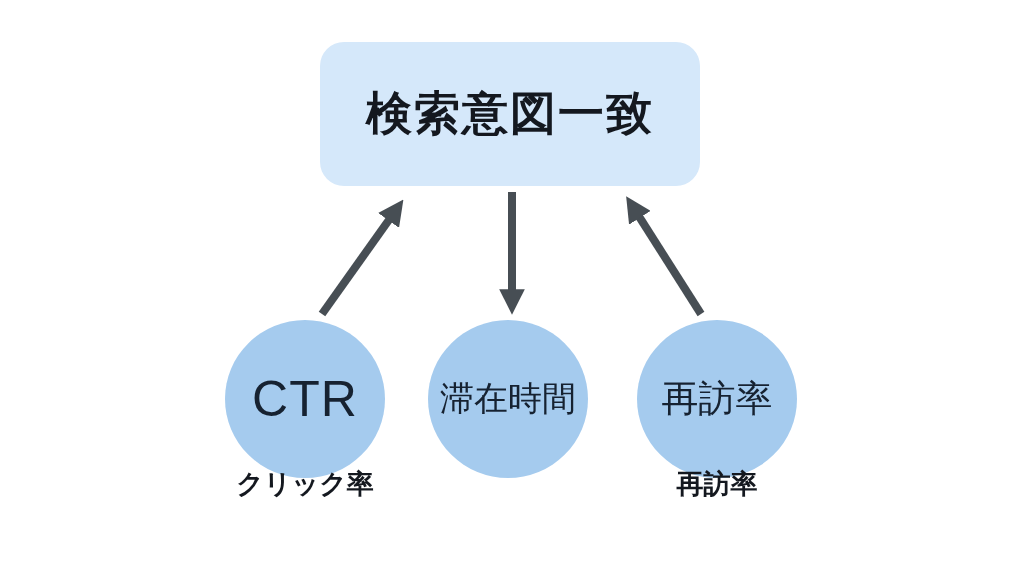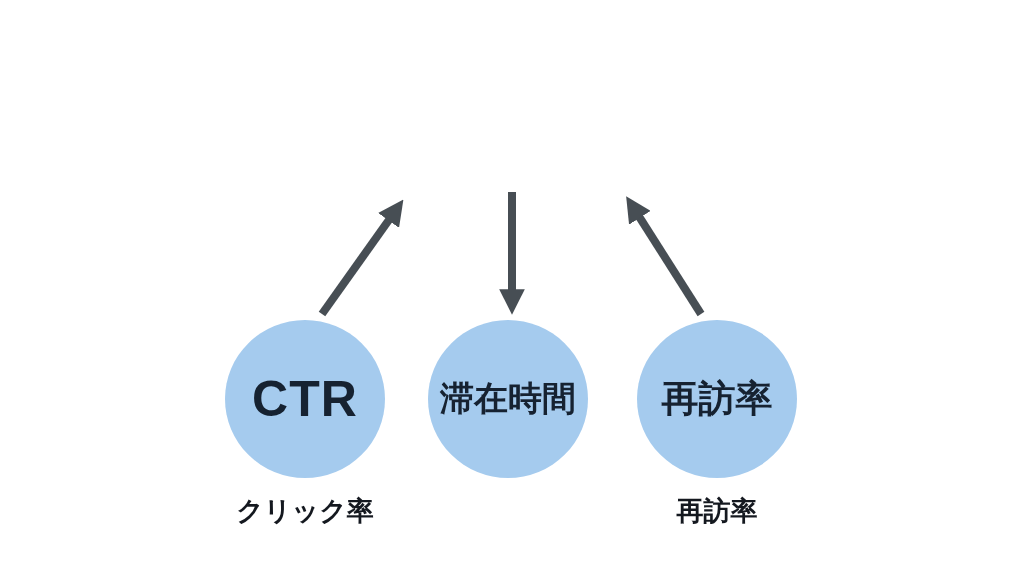--- a/index.html
+++ b/index.html
@@ -49,30 +49,30 @@
     background: var(--circle-fill, #a5cbee);
     border-radius: 50%;
     display: flex;
     align-items: center;
     justify-content: center;
   }
   .circle-ctr     { left: 225px; }
   .circle-dwell   { left: 428px; }
   .circle-revisit { left: 637px; }
   .node-label {
-    font-weight: bold;
+    font-weight: normal;
     color: var(--node-text, #162231);
     white-space: nowrap;
   }
   .label-ctr     { font-size: 50px; letter-spacing: 1px; }
   .label-dwell   { font-size: 34px; }
   .label-revisit { font-size: 37px; }
   .sub-label {
     position: absolute;
-    top: 493px;
+    top: 466px;
     width: 200px;
     text-align: center;
     font-size: 27px;
     font-weight: bold;
     color: var(--text-dark, #14181f);
     white-space: nowrap;
   }
   .sub-ctr     { left: 205px; }
   .sub-revisit { left: 617px; }
 </style>
@@ -85,20 +85,23 @@
     <defs>
       <marker id="ah" viewBox="0 0 10 10" refX="5" refY="5" markerWidth="3.2" markerHeight="3.2" orient="auto-start-reverse">
         <polygon points="0,0 10,5 0,10" style="fill: var(--arrow, #474e54);"></polygon>
       </marker>
     </defs>
     <line x1="322" y1="314" x2="396" y2="210" style="stroke: var(--arrow, #474e54);" stroke-width="8" marker-end="url(#ah)"></line>
     <line x1="512" y1="192" x2="512" y2="302" style="stroke: var(--arrow, #474e54);" stroke-width="8" marker-end="url(#ah)"></line>
     <line x1="701" y1="314" x2="633" y2="207" style="stroke: var(--arrow, #474e54);" stroke-width="8" marker-end="url(#ah)"></line>
   </svg>
 
+  <div class="root-box">
+    <span class="root-label">検索意図一致</span>
+  </div>
 
   <div class="node-circle circle-ctr">
     <span class="node-label label-ctr">CTR</span>
   </div>
 
   <div class="node-circle circle-dwell">
     <span class="node-label label-dwell">滞在時間</span>
   </div>
 
   <div class="node-circle circle-revisit">

